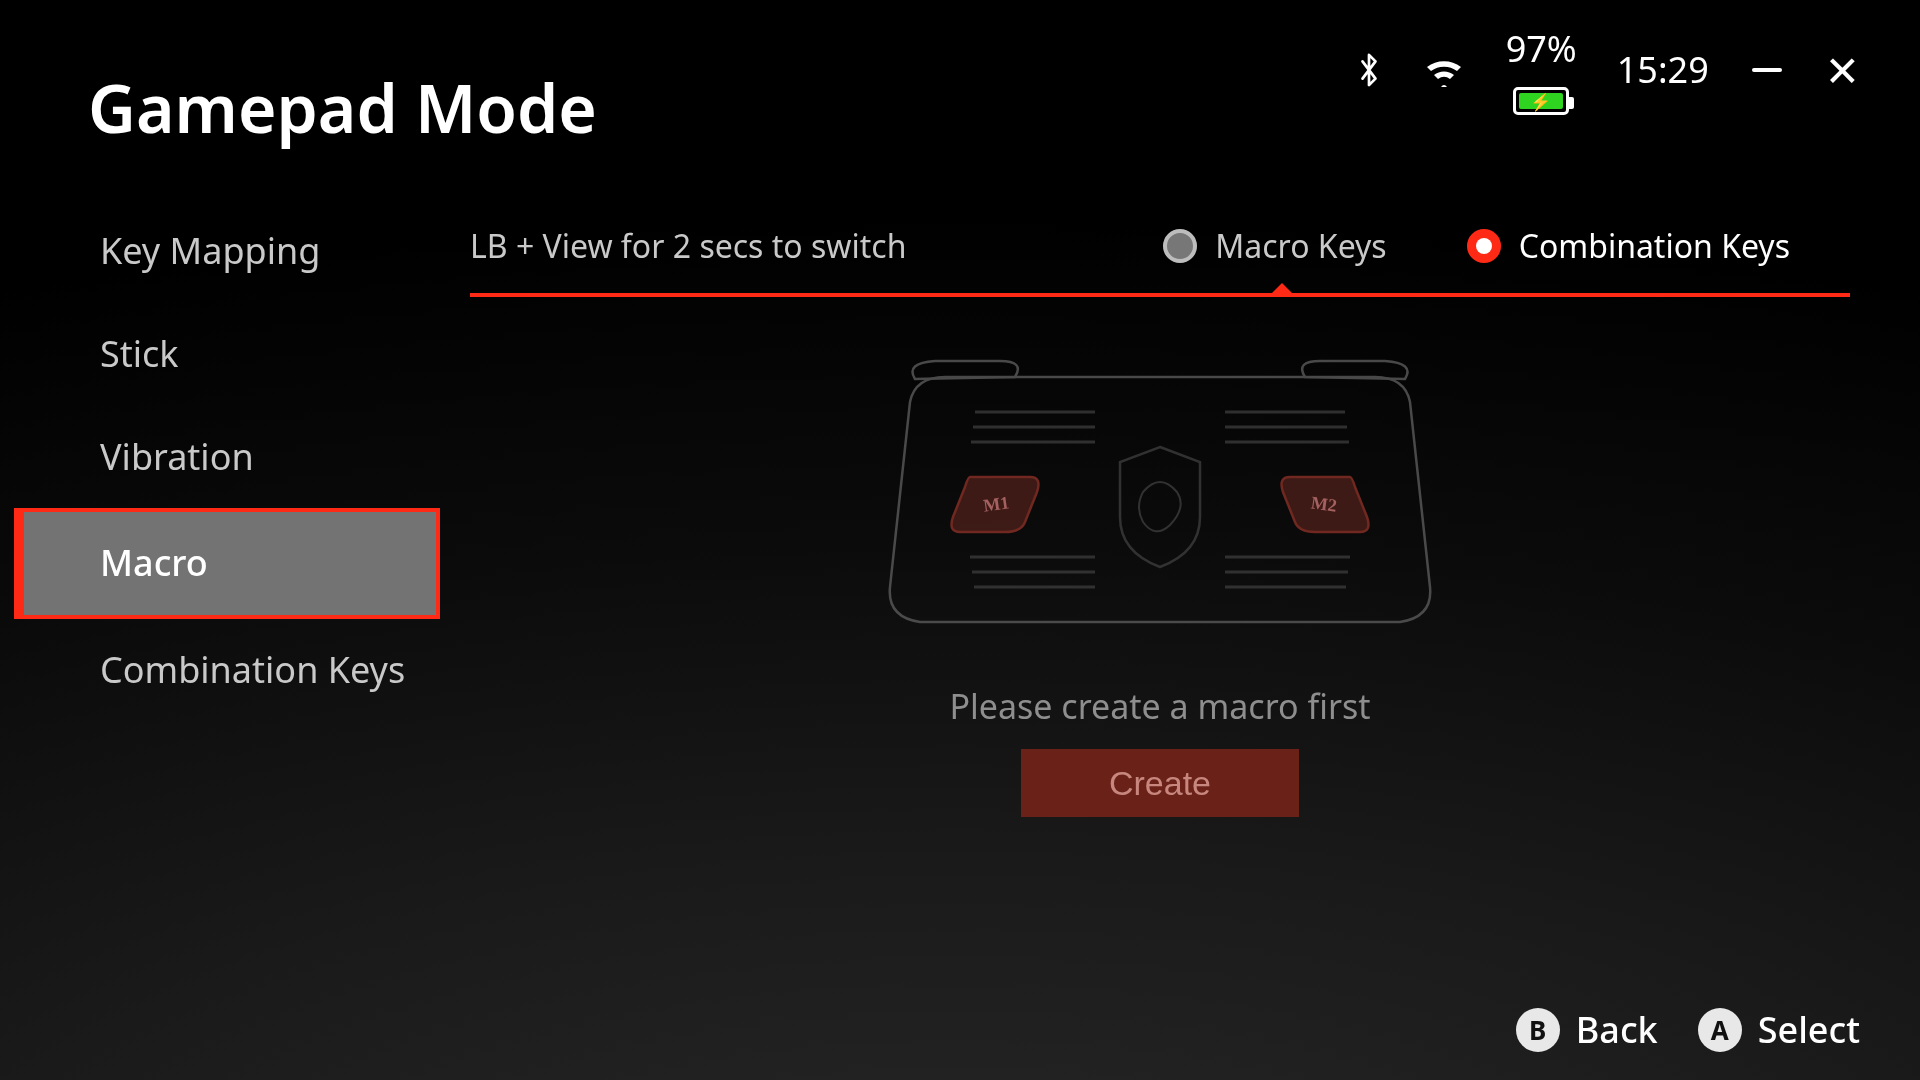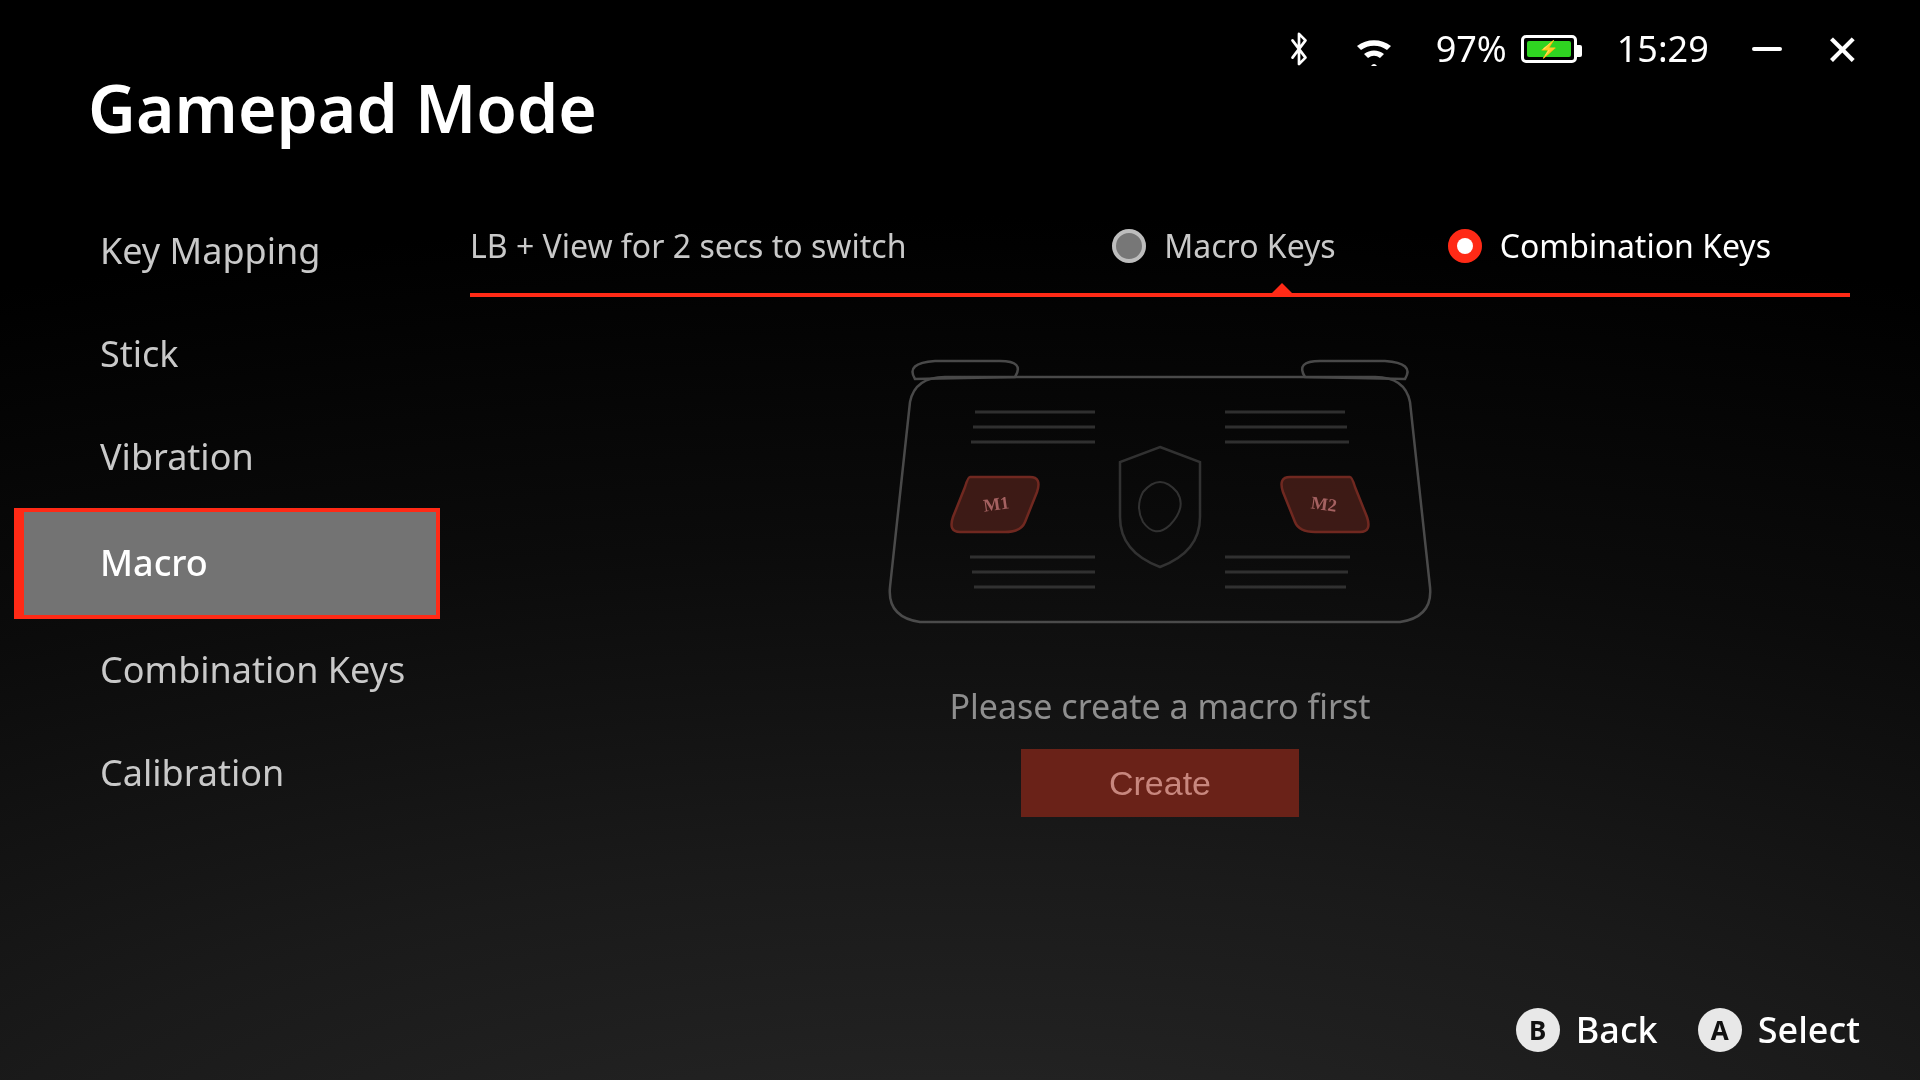--- a/index.html
+++ b/index.html
@@ -25,21 +25,21 @@
     overflow:hidden;
   }
 
   
   .statusbar{
     position:absolute;top:24px;right:60px;
     display:flex;align-items:center;gap:40px;
     font-size:36px;
   }
   .statusbar .ico{display:flex;align-items:center;justify-content:center;height:40px;}
-  .batt-wrap{display:flex;align-items:center;gap:14px;}
+  .batt-wrap{display:flex;align-items:center;gap:14px;flex-direction:column;}
   .batt-pct{font-size:36px;}
   .batt{width:56px;height:28px;border:3px solid #fff;border-radius:5px;position:relative;display:flex;align-items:center;padding:3px;}
   .batt:after{content:"";position:absolute;right:-8px;top:7px;width:5px;height:12px;background:#fff;border-radius:0 2px 2px 0;}
   .batt-fill{background:var(--green);height:100%;width:100%;border-radius:2px;display:flex;align-items:center;justify-content:center;}
   .batt-bolt{color:#fff;font-size:17px;line-height:1;}
   .clock{font-size:36px;}
   .minimize{width:36px;height:36px;display:flex;align-items:center;justify-content:center;}
   .minimize-line{width:30px;height:4px;background:#fff;border-radius:2px;}
   .close-x{font-size:42px;font-weight:300;line-height:1;cursor:pointer;}
   .icobtn{cursor:pointer;}
@@ -73,21 +73,21 @@
 
   
   .content{
     position:absolute;left:470px;top:224px;right:70px;
   }
   .mode-row{
     display:flex;align-items:center;gap:60px;
     padding:0 0 24px 0;
   }
   .hint{font-size:32px;color:var(--fg-dim);flex:0 0 auto;}
-  .radio-group{display:flex;gap:112px;align-items:center;margin-left:auto;margin-right:79px;}
+  .radio-group{display:flex;gap:80px;align-items:center;margin-left:auto;margin-right:60px;}
   .radio{display:flex;align-items:center;gap:18px;cursor:pointer;font-size:32px;color:var(--fg-dim);}
   .radio .dot{width:34px;height:34px;border-radius:50%;border:4px solid #bdbdbd;background:#777;}
   .radio.sel{color:#fff;}
   .radio.sel .dot{border:4px solid var(--accent);background:var(--accent);position:relative;}
   .radio.sel .dot:after{content:"";position:absolute;inset:5px;border-radius:50%;background:#fff;}
 
   .divider{height:4px;background:var(--accent);position:relative;margin-top:2px;}
   .divider .notch{
     position:absolute;top:-10px;left:800px;
     width:0;height:0;border-left:12px solid transparent;border-right:12px solid transparent;border-bottom:12px solid var(--accent);
@@ -157,21 +157,20 @@
 </div>
 
 <div class="title">Gamepad Mode</div>
 
 <div class="sidebar">
   <div class="nav-item"><span>Key Mapping</span></div>
   <div class="nav-item"><span>Stick</span></div>
   <div class="nav-item"><span>Vibration</span></div>
   <div class="nav-item selected"><span>Macro</span></div>
   <div class="nav-item"><span>Combination Keys</span></div>
-  <div class="nav-item"><span>Calibration</span></div>
 </div>
 
 <div class="content">
 
   <div class="mode-row">
     <span class="hint">LB + View for 2 secs to switch</span>
     <div class="radio-group">
       <div class="radio">
         <span class="dot"></span>
         <span>Macro Keys</span>

